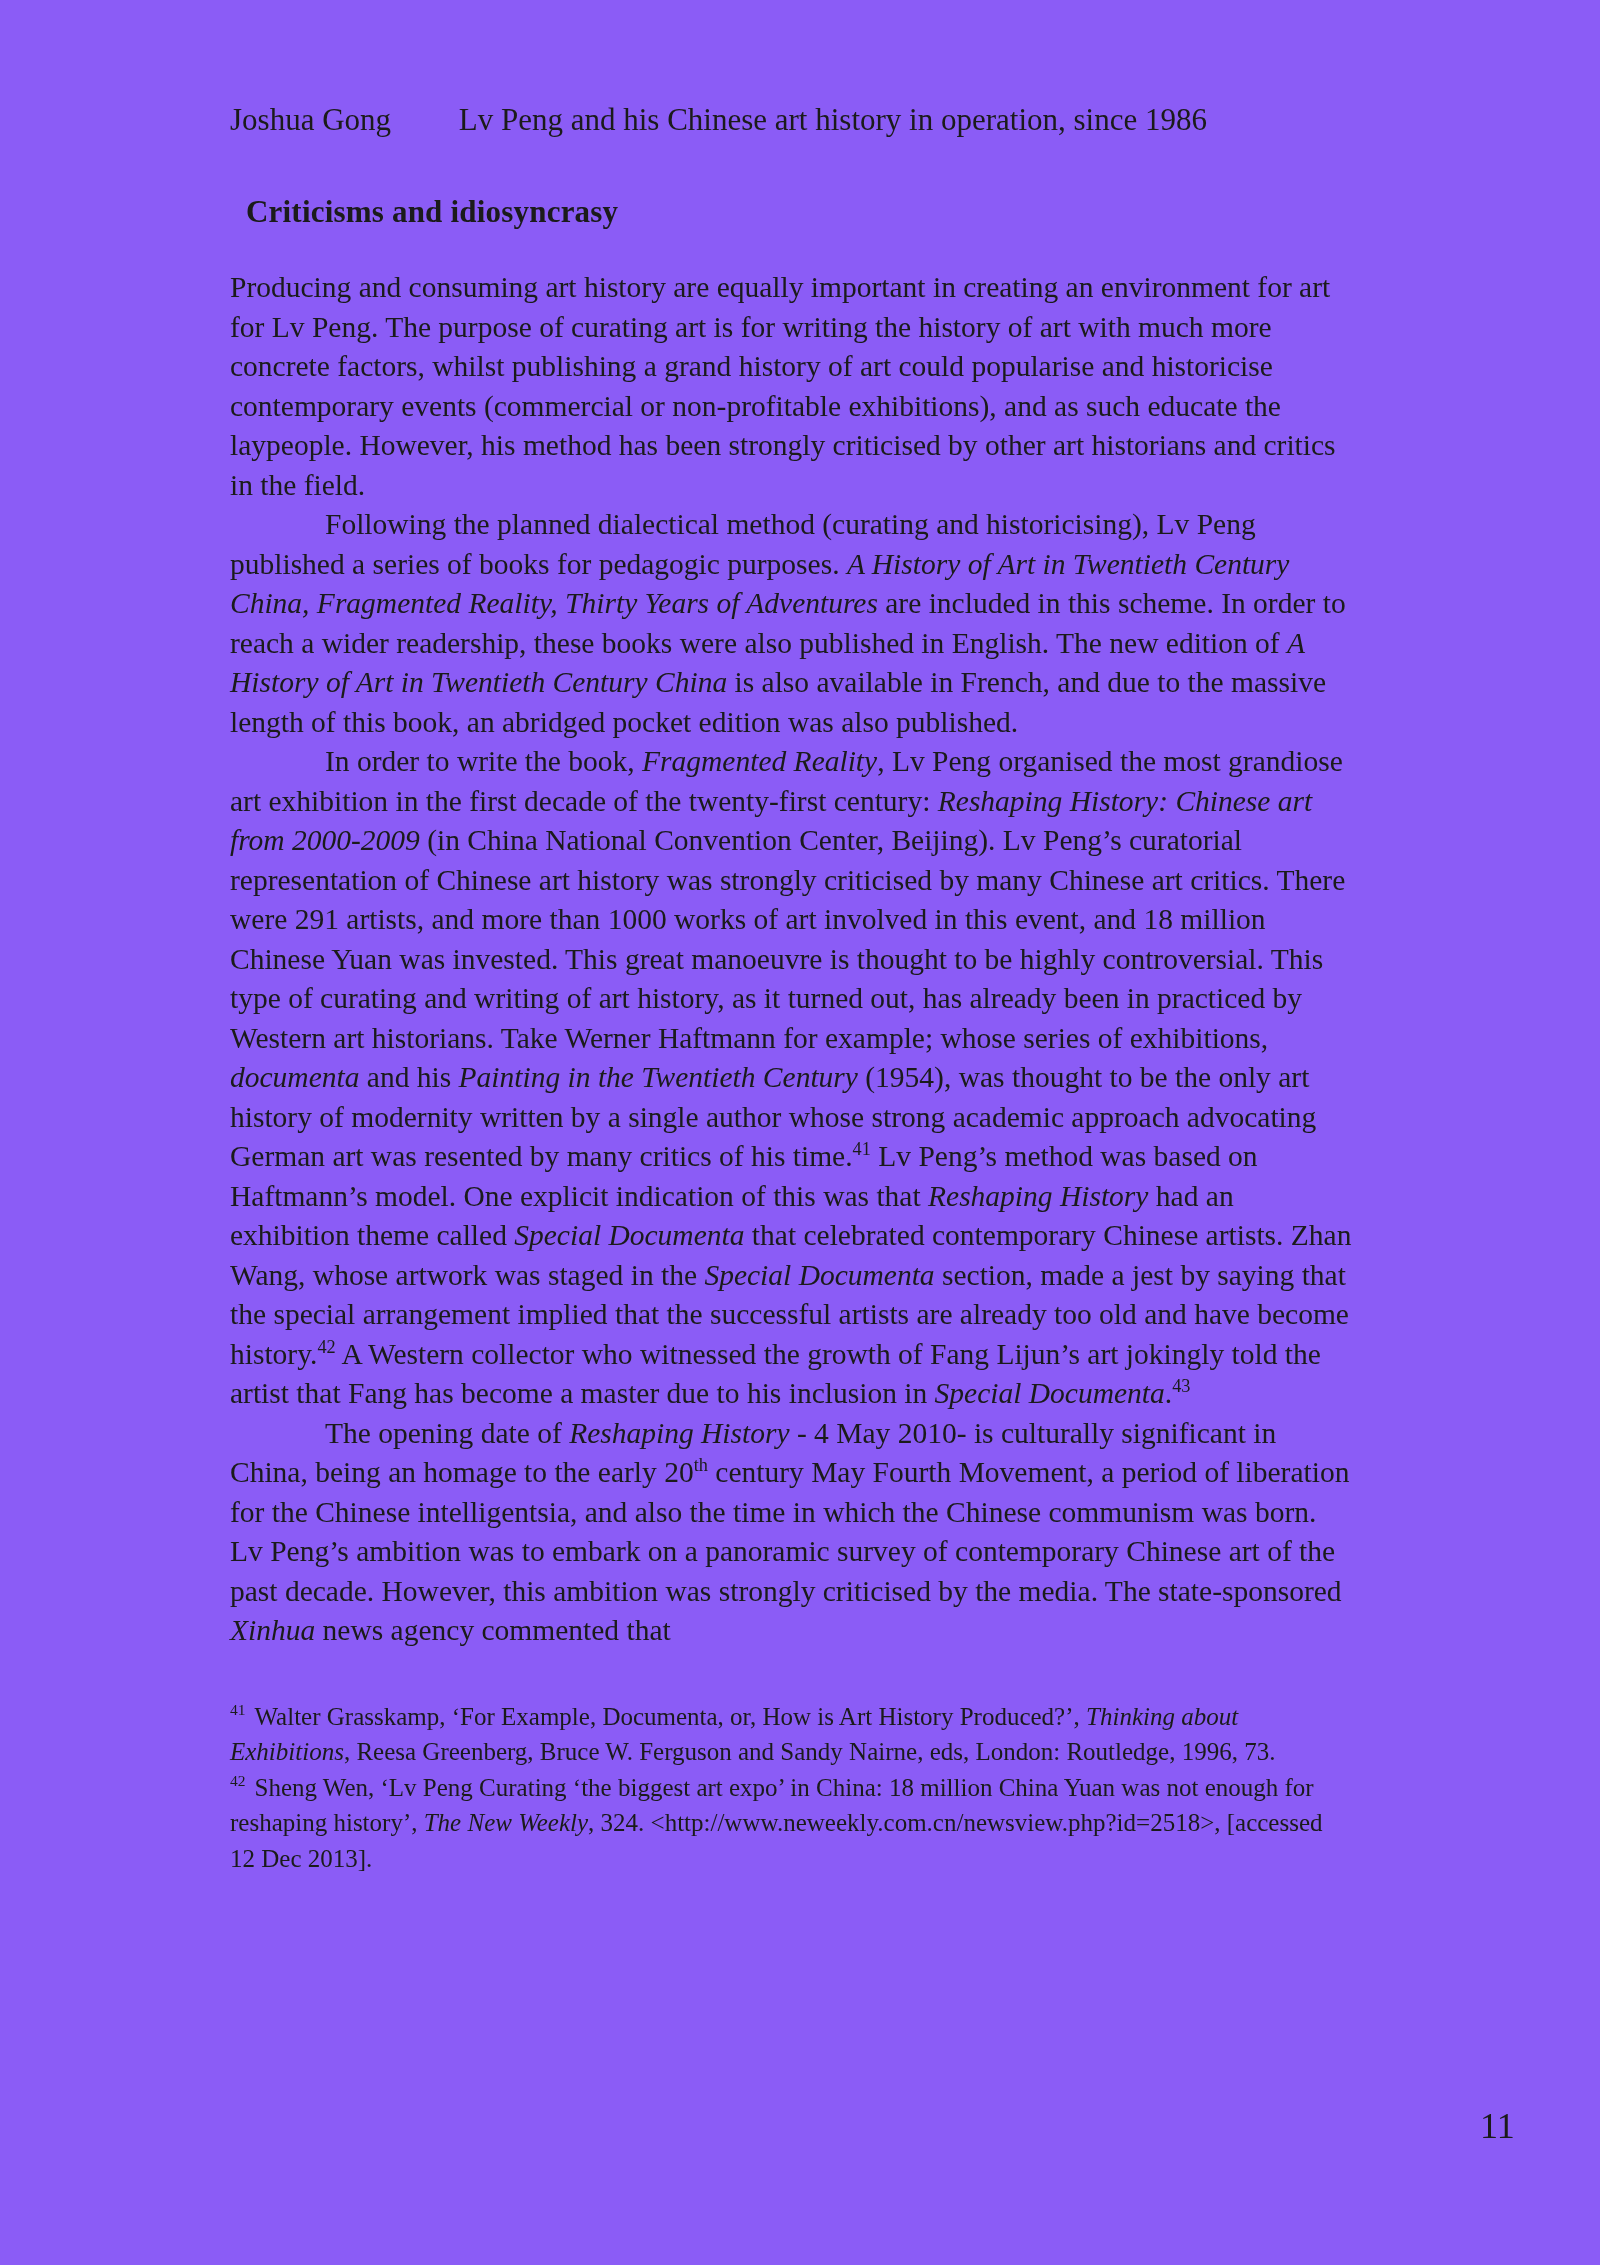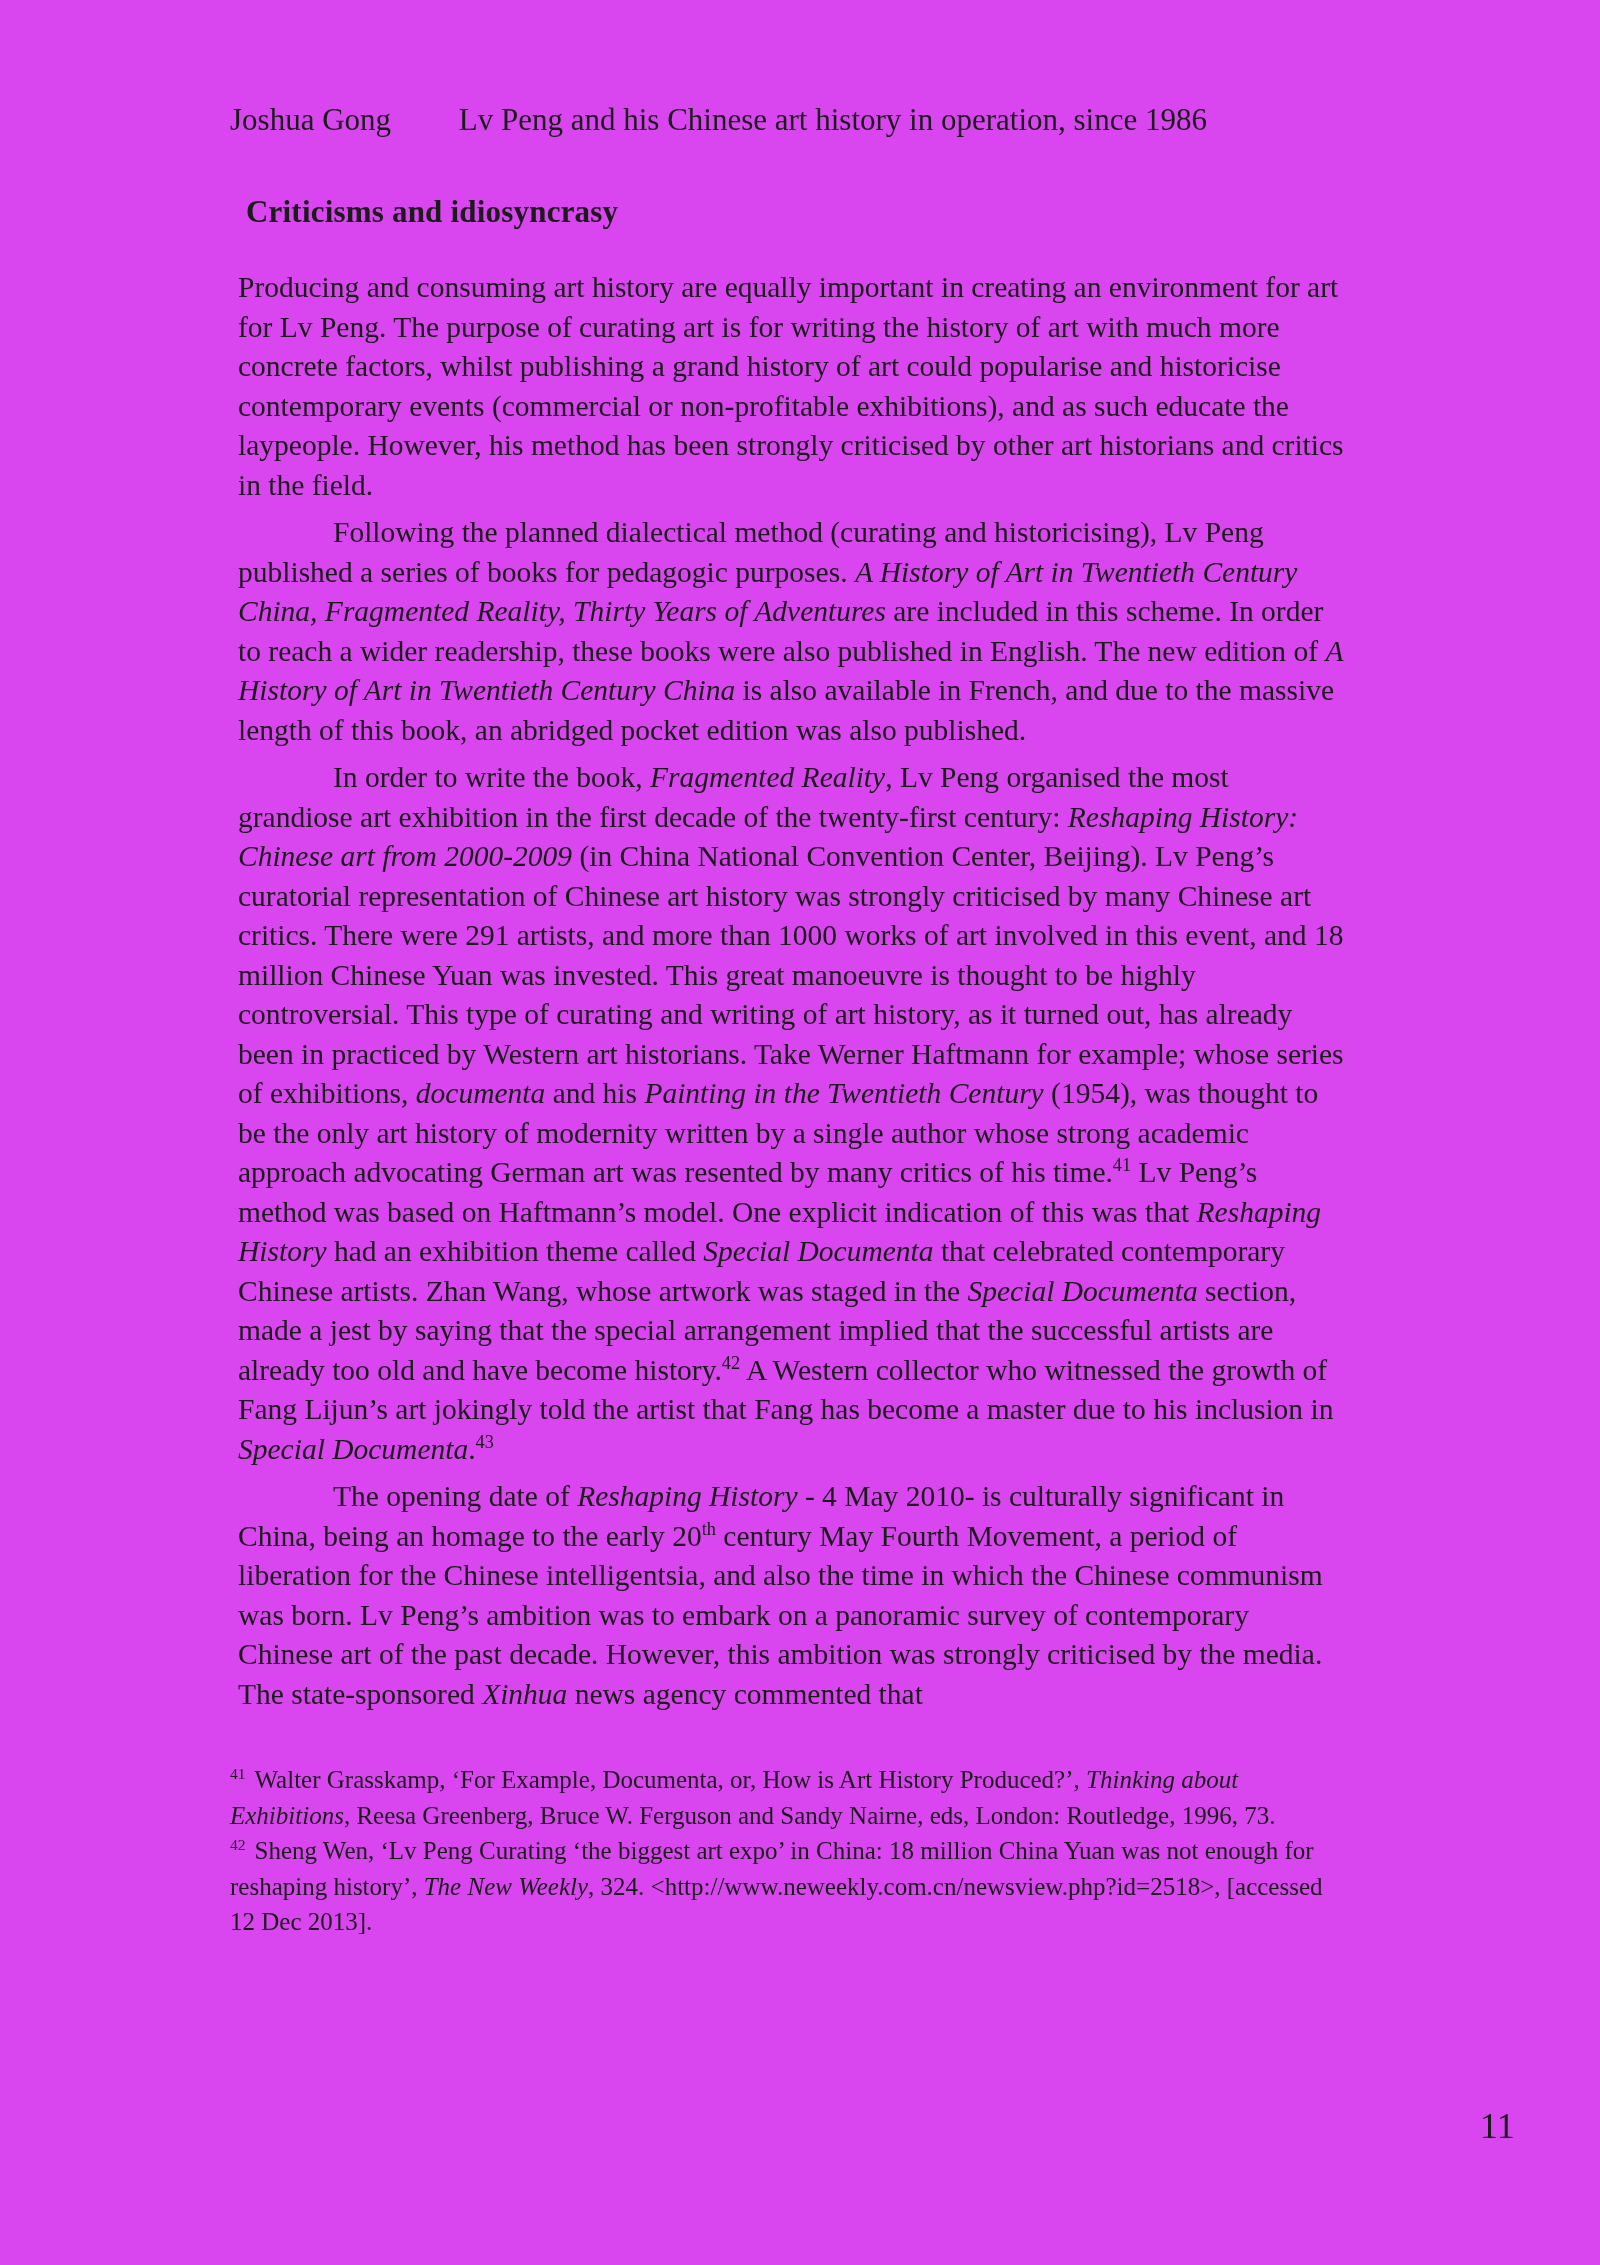--- a/index.html
+++ b/index.html
@@ -37,21 +37,21 @@
     font-weight: 700;
     line-height: 40px;
     letter-spacing: 0.2px;
   }
   .body {
     margin-top: 36px;
     font-size: 29.5px;
     line-height: 39.5px;
     text-align: left;
   }
-  .para { margin: 8px; }
+  .para { margin: 0; }
   .para.indent { text-indent: 95px; }
   sup {
     font-size: 0.62em;
     line-height: 0;
     vertical-align: super;
   }
   .it { font-style: italic; }
   .footnotes {
     margin-top: 48px;
     font-size: 25px;
@@ -62,21 +62,21 @@
   .page-number {
     position: absolute;
     top: 2105px;
     left: 1480px;
     font-size: 36px;
   }
 </style>
 </head>
 <body>
 
-<div class="page" style="background: #d946ef; color: rgb(27, 27, 27);">
+<div class="page" style="background: #8b5cf6; color: rgb(27, 27, 27);">
   <div class="content">
 
     <div class="header">
       <span class="author">Joshua Gong</span>
       <span class="title">Lv Peng and his Chinese art history in operation, since 1986</span>
     </div>
 
     <h2 class="section-heading">Criticisms and idiosyncrasy</h2>
 
     <div class="body" id="body-paragraphs">

